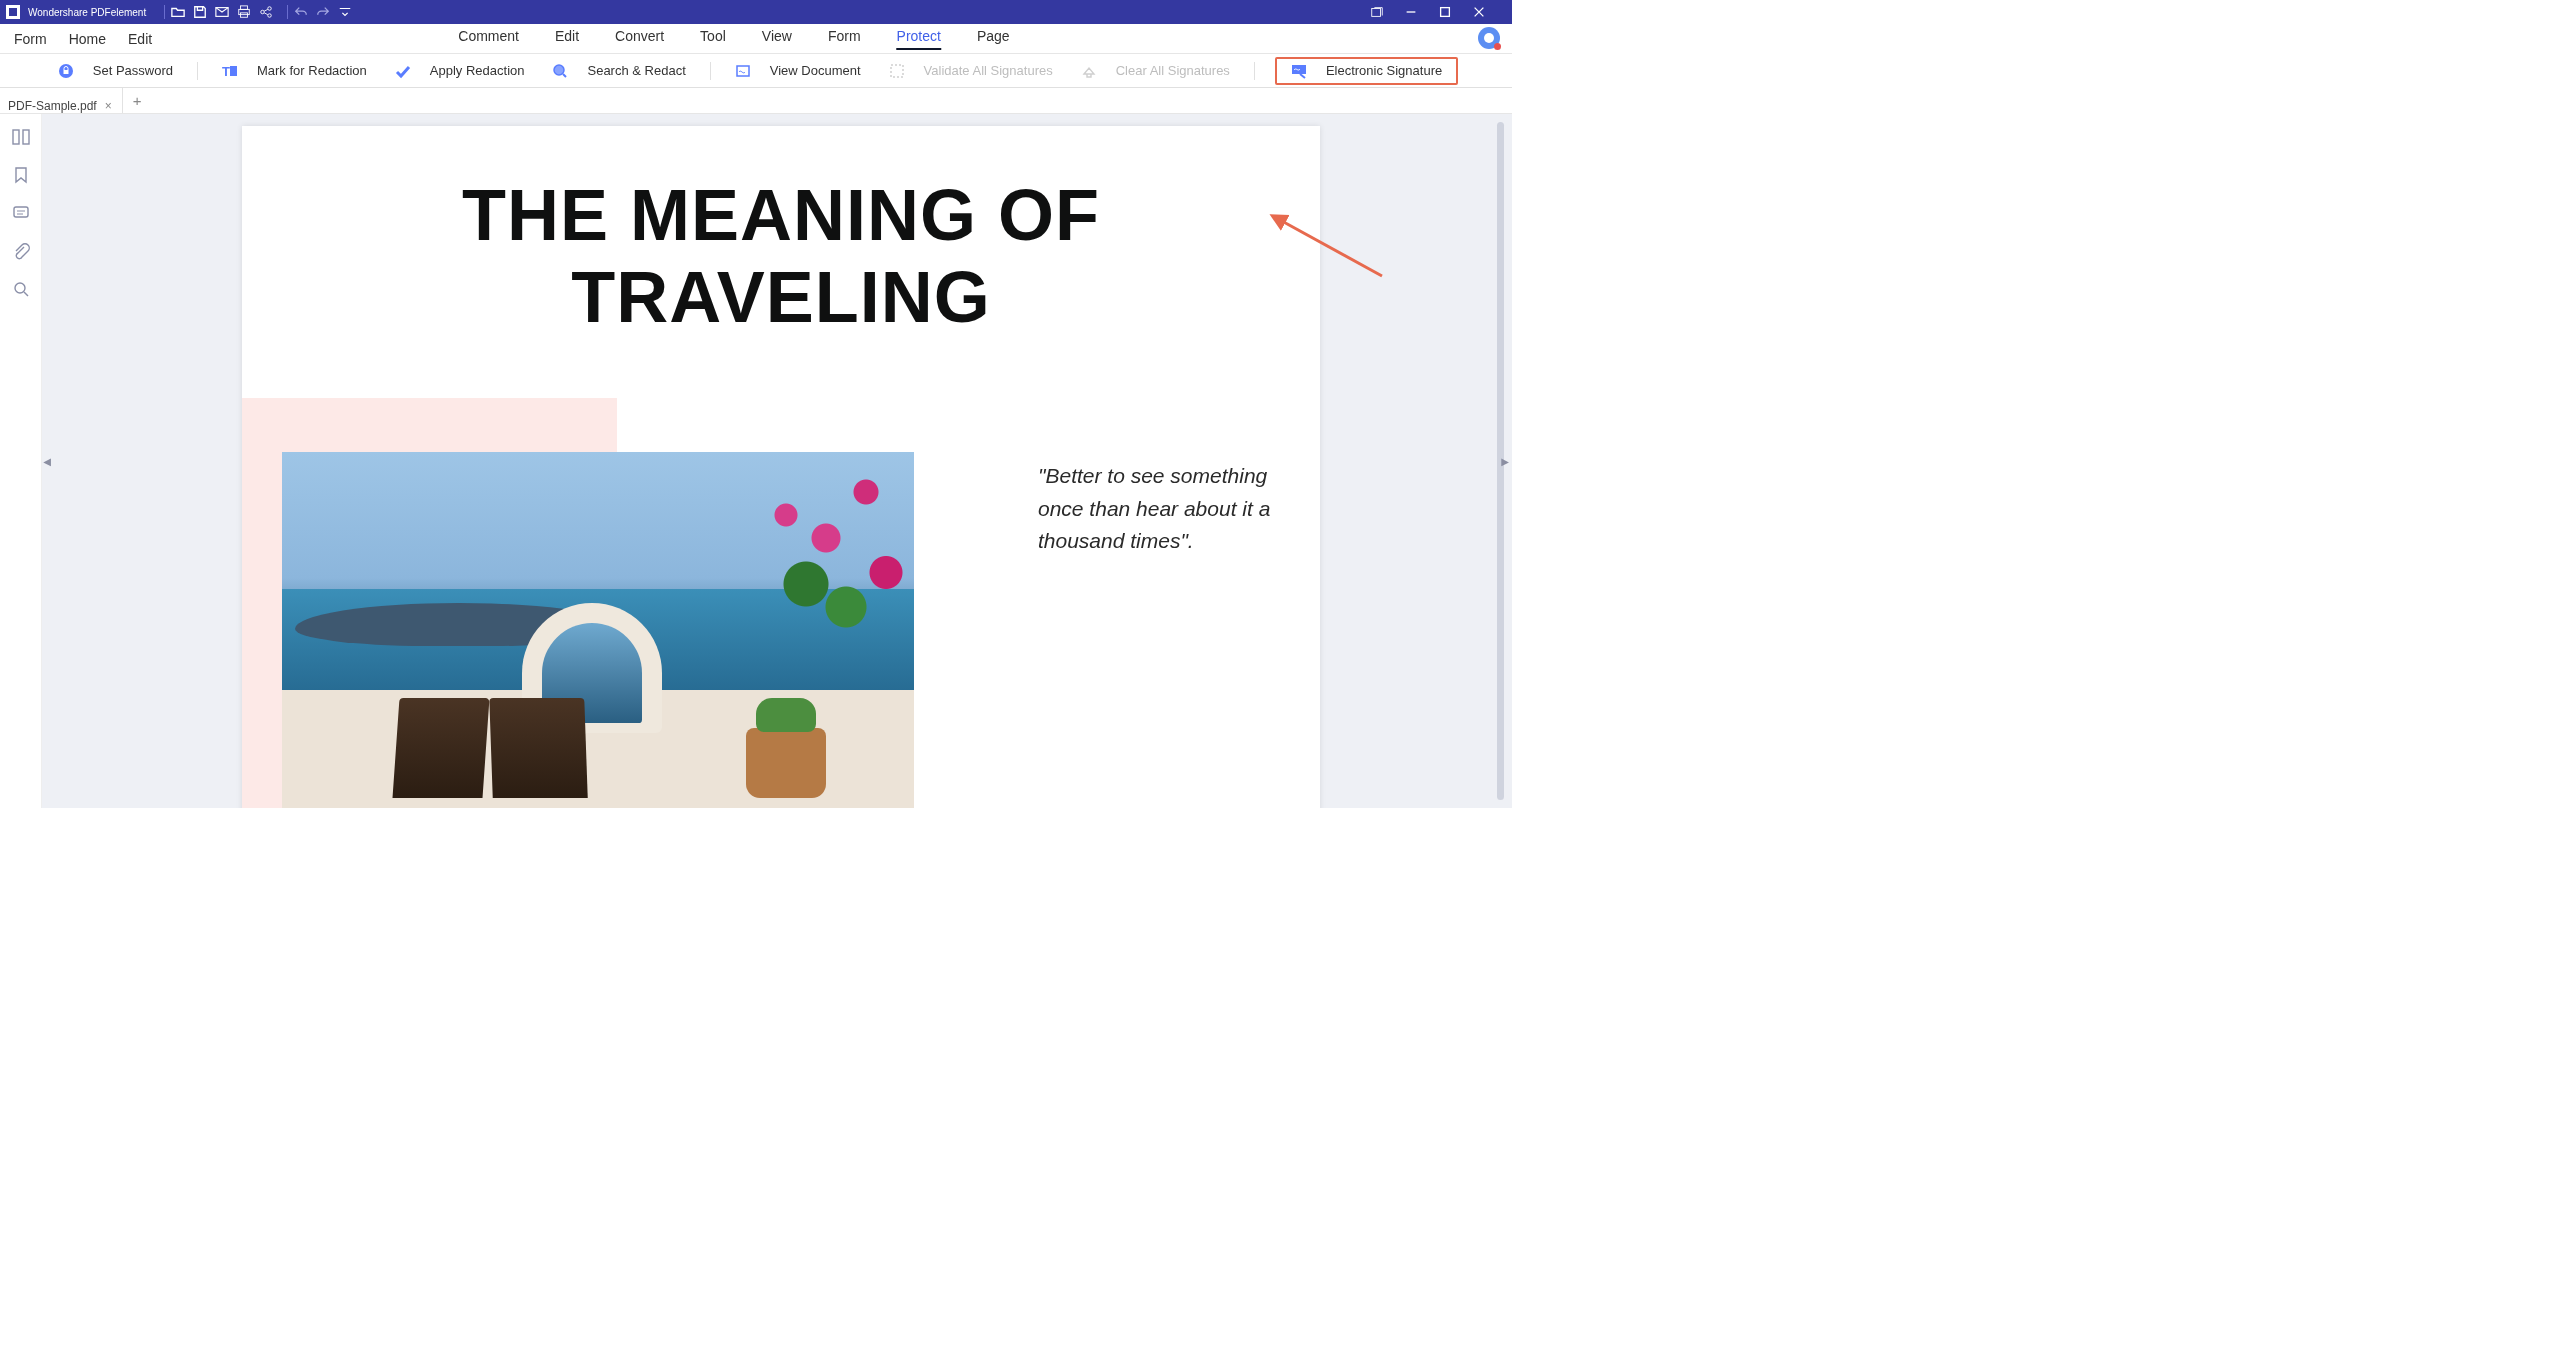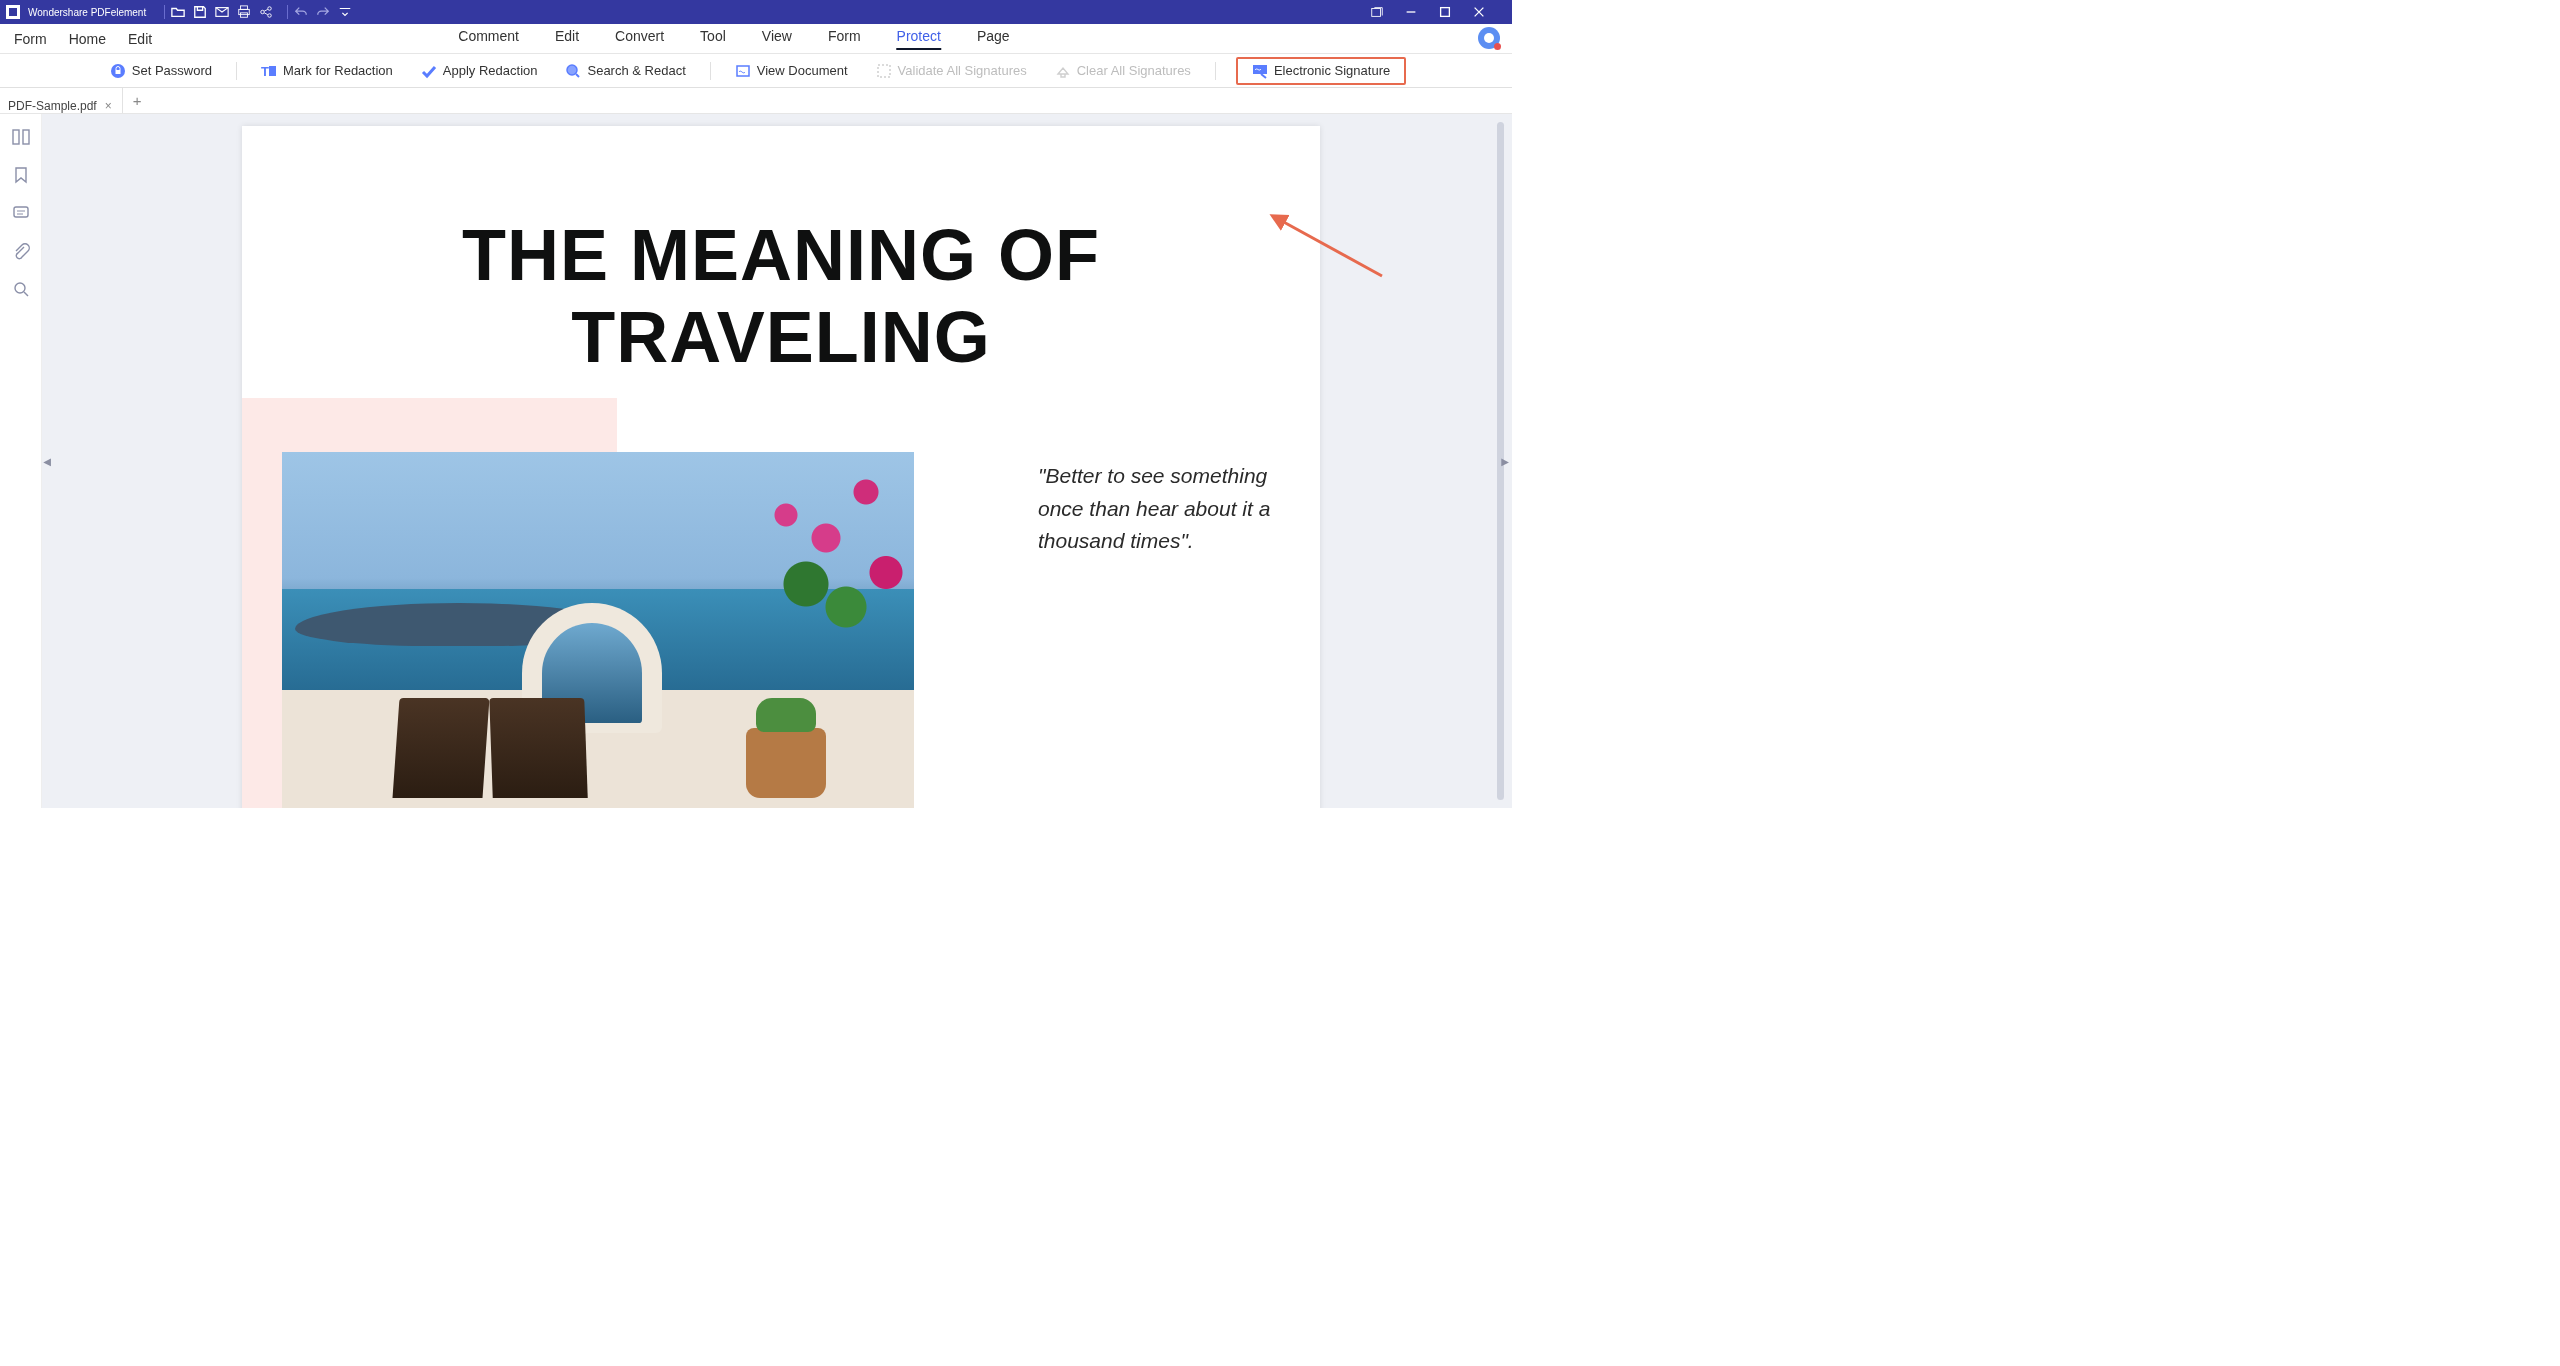--- a/index.html
+++ b/index.html
@@ -70,21 +70,21 @@
   
   .ribbon {
     height: 34px;
     display:flex;
     align-items:center;
     justify-content:center;
     border-bottom:1px solid #e0e0e0;
     gap:20px;
   }
   .ribbon-btn {
-    display:flex; align-items:center; gap:6px;
+    display:flex; align-items:center; gap:19px;
     font-size:13px; color:#333; cursor:pointer;
     padding: 2px 4px;
   }
   .ribbon-btn.disabled { color:#bdbdbd; }
   .ribbon-icon {
     width:16px; height:16px; display:inline-block;
   }
   .ribbon-sep { width:1px; height:18px; background:#e0e0e0; }
   .highlight-box {
     border:2px solid #e76a4e;
@@ -123,21 +123,21 @@
   .canvas-area {
     flex:1; position:relative; overflow:hidden;
   }
   .page {
     position:absolute; left:200px; top:12px;
     width:1078px; height:780px; background:#fff;
     box-shadow: 0 0 6px rgba(0,0,0,.1);
   }
   .page-title {
     font-size:72px; font-weight:800; letter-spacing:1px;
-    text-align:center; margin-top:88px;
+    text-align:center; margin-top:48px;
     font-family: "Arial Black","Segoe UI",sans-serif;
     color:#0f1010;
   }
   .pink-block {
     position:absolute; left:0; top:272px;
     width:375px; height:440px; background:#fde9e7;
   }
   .photo {
     position:absolute; left:40px; top:326px;
     width:632px; height:360px;

